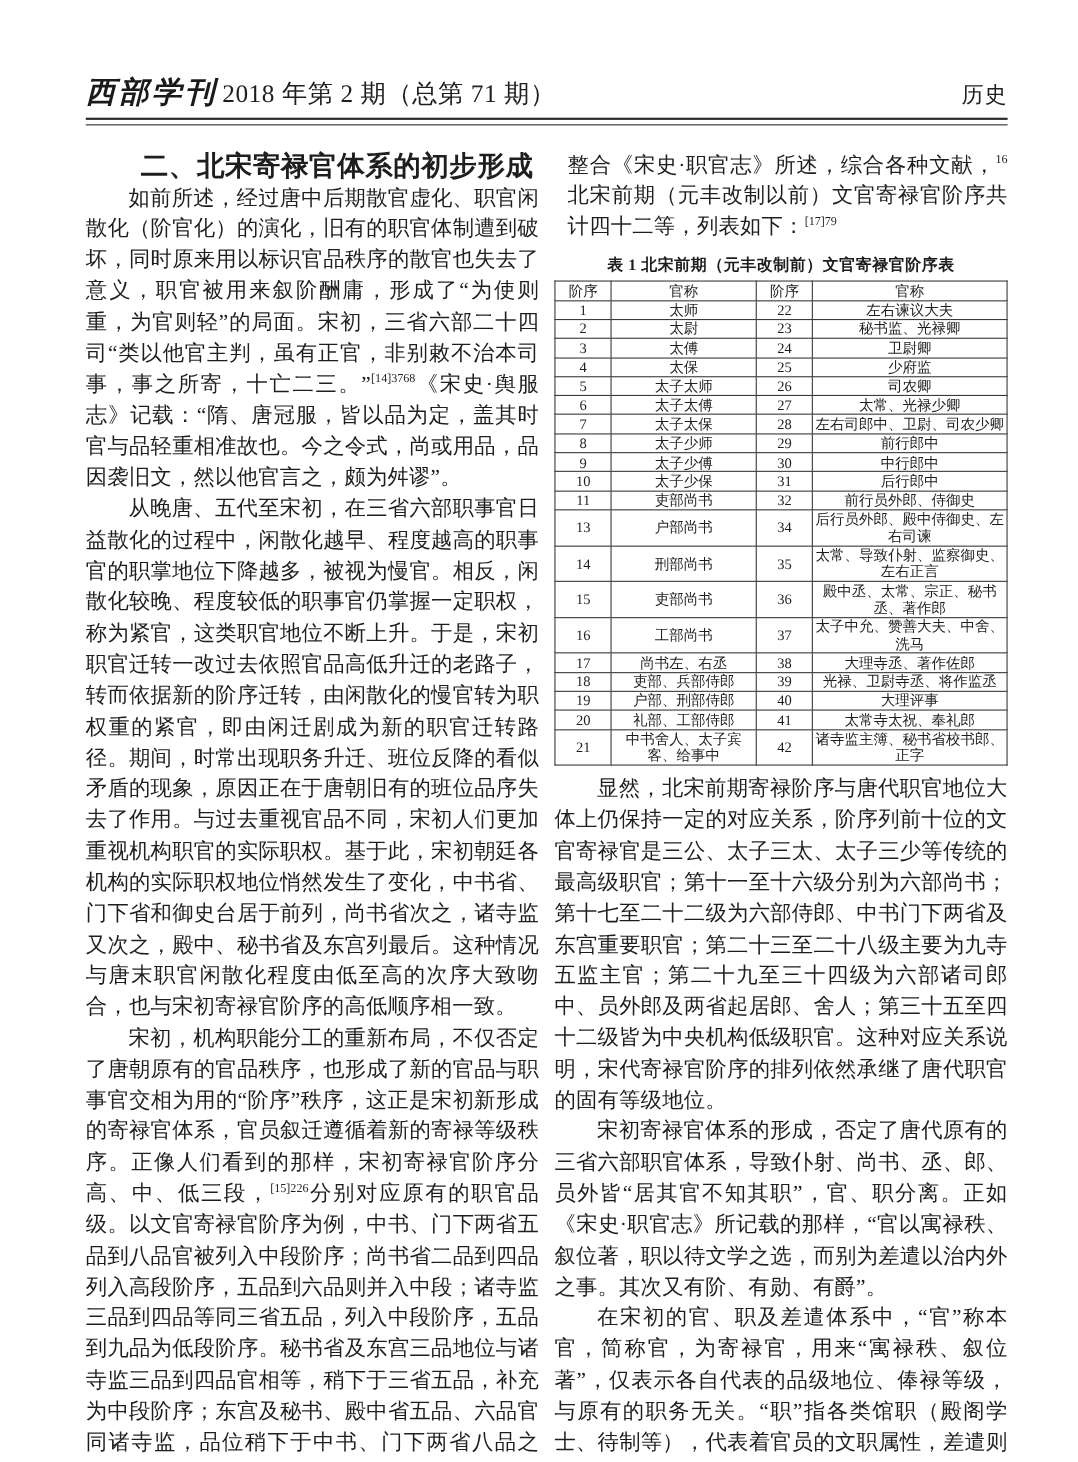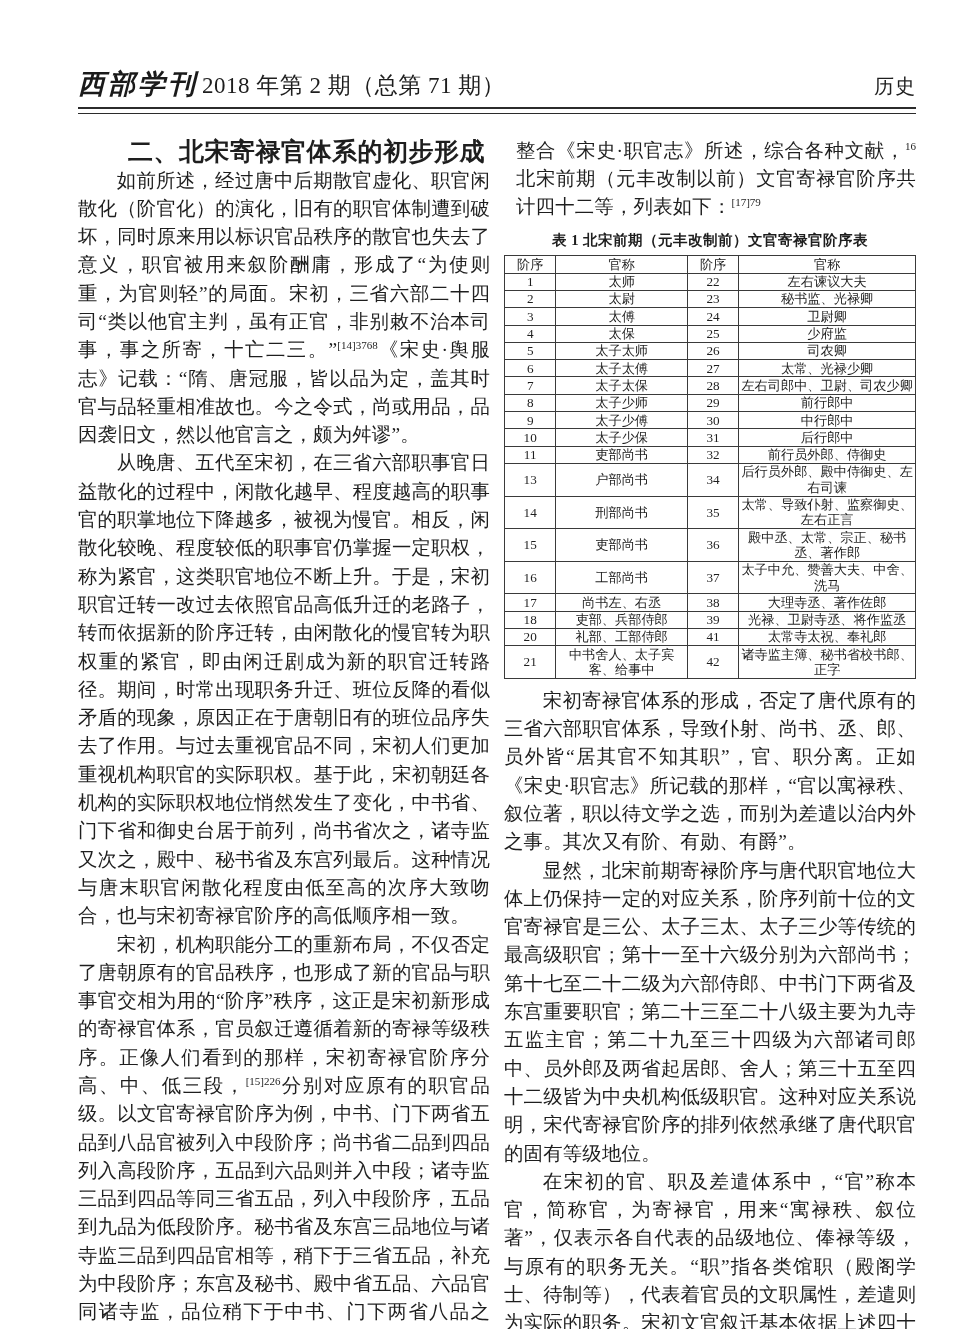--- a/index.html
+++ b/index.html
@@ -186,35 +186,41 @@
               <td>38</td>
               <td>大理寺丞、著作佐郎</td>
             </tr>
             <tr>
               <td>18</td>
               <td>吏部、兵部侍郎</td>
               <td>39</td>
               <td>光禄、卫尉寺丞、将作监丞</td>
             </tr>
             <tr>
+              <td>19</td>
+              <td>户部、刑部侍郎</td>
+              <td>40</td>
+              <td>大理评事</td>
+            </tr>
+            <tr>
               <td>20</td>
               <td>礼部、工部侍郎</td>
               <td>41</td>
               <td>太常寺太祝、奉礼郎</td>
             </tr>
             <tr>
               <td>21</td>
               <td>中书舍人、太子宾客、给事中</td>
               <td>42</td>
               <td>诸寺监主簿、秘书省校书郎、正字</td>
             </tr>
           </tbody>
       </table>
 
+      <p class="body-p">显然，北宋前期寄禄阶序与唐代职官地位大体上仍保持一定的对应关系，阶序列前十位的文官寄禄官是三公、太子三太、太子三少等传统的最高级职官；第十一至十六级分别为六部尚书；第十七至二十二级为六部侍郎、中书门下两省及东宫重要职官；第二十三至二十八级主要为九寺五监主官；第二十九至三十四级为六部诸司郎中、员外郎及两省起居郎、舍人；第三十五至四十二级皆为中央机构低级职官。这种对应关系说明，宋代寄禄官阶序的排列依然承继了唐代职官的固有等级地位。</p>
       <p class="body-p">宋初寄禄官体系的形成，否定了唐代原有的三省六部职官体系，导致仆射、尚书、丞、郎、员外皆“居其官不知其职”，官、职分离。正如《宋史·职官志》所记载的那样，“官以寓禄秩、叙位著，职以待文学之选，而别为差遣以治内外之事。其次又有阶、有勋、有爵”。</p>
-      <p class="body-p">显然，北宋前期寄禄阶序与唐代职官地位大体上仍保持一定的对应关系，阶序列前十位的文官寄禄官是三公、太子三太、太子三少等传统的最高级职官；第十一至十六级分别为六部尚书；第十七至二十二级为六部侍郎、中书门下两省及东宫重要职官；第二十三至二十八级主要为九寺五监主官；第二十九至三十四级为六部诸司郎中、员外郎及两省起居郎、舍人；第三十五至四十二级皆为中央机构低级职官。这种对应关系说明，宋代寄禄官阶序的排列依然承继了唐代职官的固有等级地位。</p>
       <p class="body-p">在宋初的官、职及差遣体系中，“官”称本官，简称官，为寄禄官，用来“寓禄秩、叙位著”，仅表示各自代表的品级地位、俸禄等级，与原有的职务无关。“职”指各类馆职（殿阁学士、待制等），代表着官员的文职属性，差遣则为实际的职务。宋初文官叙迁基本依据上述四十二等寄禄官阶序，由低到高依次迁转。从《宋史·职官志》的记载来看，有无科举出身、是否带馆阁之职往往是能否优先迁转的必要条件，这是因为宋朝实行祐文政策的缘故。</p>
 
     </div>
 
   </div>
 
 </div>
 
 </body></html>

